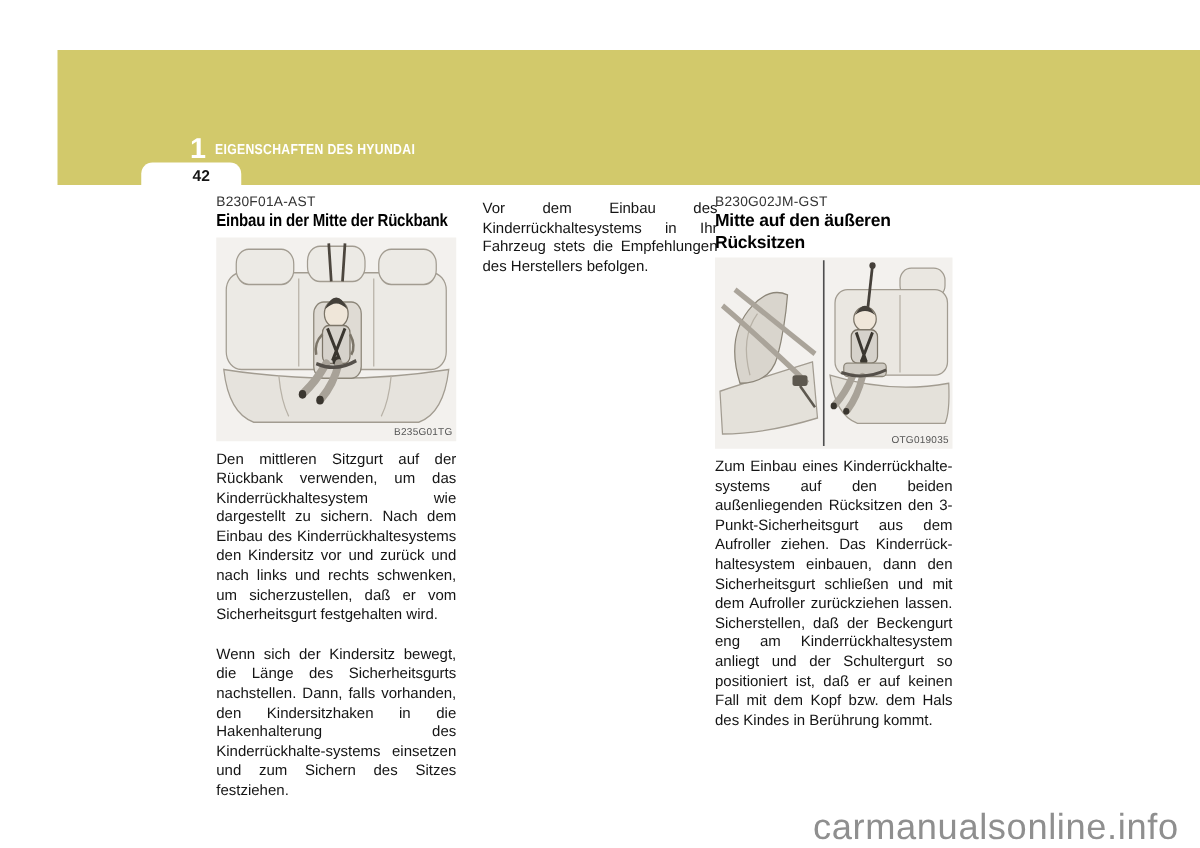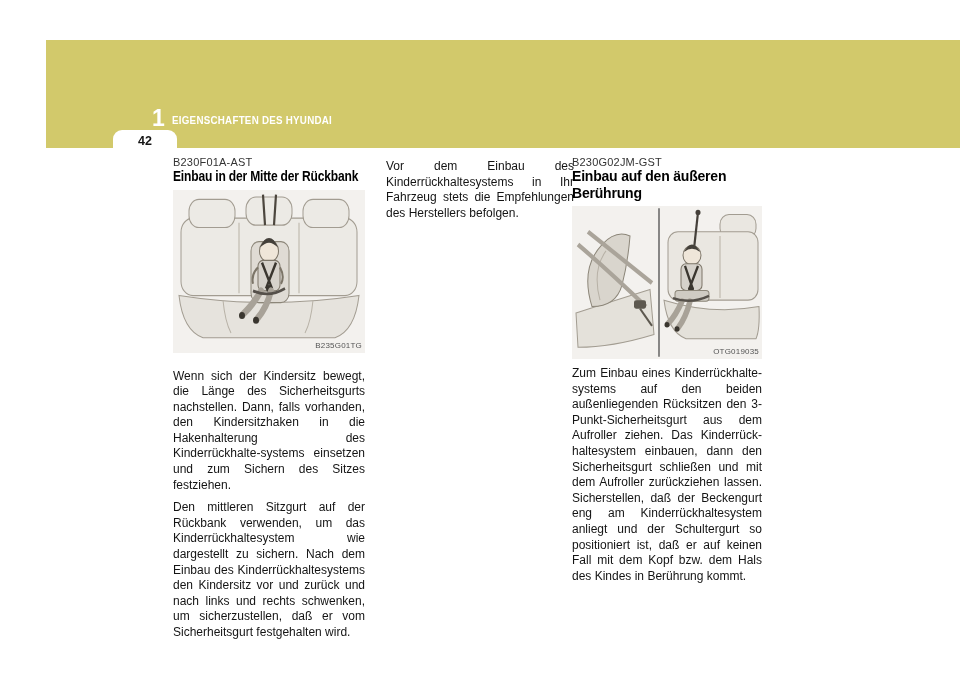--- a/index.html
+++ b/index.html
@@ -10,21 +10,21 @@
   
   .band{position:absolute;left:46px;top:40px;right:0;height:108px;background:#d2c96b;}
   .band-title{position:absolute;left:106px;bottom:21px;display:flex;align-items:flex-end;color:#ffffff;}
   .chapter-num{font-size:23px;font-weight:bold;line-height:18px;}
   .chapter-title{
     font-size:11.5px;font-weight:bold;letter-spacing:.3px;white-space:nowrap;
     transform:scaleX(.85);transform-origin:left bottom;margin:0 0 1px 7px;
   }
   .page-tab{
     position:absolute;left:67px;bottom:0;width:64px;height:18px;background:#ffffff;
-    border-radius:9px 9px 0 0;display:flex;align-items:center;justify-content:center;
+    border-radius:9px 9px 0 0;display:flex;align-items:center;justify-content:center;padding-left:16px;
   }
   .page-tab span{font-size:12.5px;font-weight:bold;color:#151515;margin-top:3px;}
   
   .col{position:absolute;top:157px;}
   .col1{left:173px;width:192px;}
   .col2{left:386px;width:188px;}
   .col3{left:572px;width:190px;}
   .code{font-size:11px;line-height:10px;color:#333333;letter-spacing:.2px;}
   .title{font-size:14px;font-weight:bold;color:#000000;line-height:16.5px;letter-spacing:-.2px;margin:1px 0 0 0;}
   .title.oneline{white-space:nowrap;transform:scaleX(.86);transform-origin:left top;}
@@ -91,31 +91,31 @@
         <path d="M85,66 Q78,72 80,80 M107,66 Q112,74 108,80" stroke="#7c7568" stroke-width="2" fill="none"></path>
         <path d="M88,86 Q80,98 70,106" stroke="#a8a298" stroke-width="6" stroke-linecap="round" fill="none"></path>
         <path d="M98,86 Q94,100 84,110" stroke="#a8a298" stroke-width="6" stroke-linecap="round" fill="none"></path>
         <circle cx="69" cy="107" r="3" fill="#3a362f"></circle>
         <circle cx="83" cy="111" r="3" fill="#3a362f"></circle>
         <path d="M80,86 Q96,92 112,84" stroke="#55504a" stroke-width="2.4" fill="none"></path>
       </svg>
       <span class="fig-label">B235G01TG</span>
     </div>
 
+    <p class="para first">Den mittleren Sitzgurt auf der Rückbank verwenden, um das Kinderrückhaltesystem wie dargestellt zu sichern. Nach dem Einbau des Kinderrückhaltesystems den Kindersitz vor und zurück und nach links und rechts schwenken, um sicherzustellen, daß er vom Sicherheitsgurt festgehalten wird.</p>
     <p class="para second">Wenn sich der Kindersitz bewegt, die Länge des Sicherheitsgurts nachstellen. Dann, falls vorhanden, den Kindersitzhaken in die Hakenhalterung des Kinderrückhalte-systems einsetzen und zum Sichern des Sitzes festziehen.</p>
-    <p class="para first">Den mittleren Sitzgurt auf der Rückbank verwenden, um das Kinderrückhaltesystem wie dargestellt zu sichern. Nach dem Einbau des Kinderrückhaltesystems den Kindersitz vor und zurück und nach links und rechts schwenken, um sicherzustellen, daß er vom Sicherheitsgurt festgehalten wird.</p>
   </div>
 
   <div class="col col2">
     <p class="para">Vor dem Einbau des Kinderrückhaltesystems in Ihr Fahrzeug stets die Empfehlungen des Herstellers befolgen.</p>
   </div>
 
   <div class="col col3">
     <div class="code">B230G02JM-GST</div>
-    <h2 class="title">Einbau auf den äußeren Berührung</h2>
+    <h2 class="title">Mitte auf den äußeren Rücksitzen</h2>
 
     <div class="figure fig2">
       <svg viewBox="0 0 190 143" preserveAspectRatio="none">
 
         <line x1="87" y1="2" x2="87" y2="141" stroke="#4e4e4e" stroke-width="1.3"></line>
 
         <path d="M4,100 Q30,92 78,78 L82,120 Q40,132 6,132 Z" fill="#e4e1da" stroke="#a29c91"></path>
         <path d="M20,94 Q8,58 30,36 Q44,22 58,28 Q56,52 50,74 Q44,94 20,94 Z" fill="#d9d5cd" stroke="#8c8679"></path>
         <path d="M28,88 Q20,60 34,42" stroke="#b7b1a6" fill="none"></path>
         <path d="M6,36 Q36,60 74,94" stroke="#aaa49a" stroke-width="4" fill="none"></path>
@@ -140,14 +140,15 @@
         <circle cx="95" cy="111" r="2.5" fill="#3a362f"></circle>
         <circle cx="105" cy="115" r="2.5" fill="#3a362f"></circle>
         <path d="M101,86 Q119,92 137,84" stroke="#55504a" stroke-width="2.2" fill="none"></path>
       </svg>
       <span class="fig-label">OTG019035</span>
     </div>
 
     <p class="para">Zum Einbau eines Kinderrückhalte-systems auf den beiden außenliegenden Rücksitzen den 3-Punkt-Sicherheitsgurt aus dem Aufroller ziehen. Das Kinderrück-haltesystem einbauen, dann den Sicherheitsgurt schließen und mit dem Aufroller zurückziehen lassen. Sicherstellen, daß der Beckengurt eng am Kinderrückhaltesystem anliegt und der Schultergurt so positioniert ist, daß er auf keinen Fall mit dem Kopf bzw. dem Hals des Kindes in Berührung kommt.</p>
   </div>
 
+  <div class="watermark">carmanualsonline.info</div>
 
 </div>
 
 </body></html>

